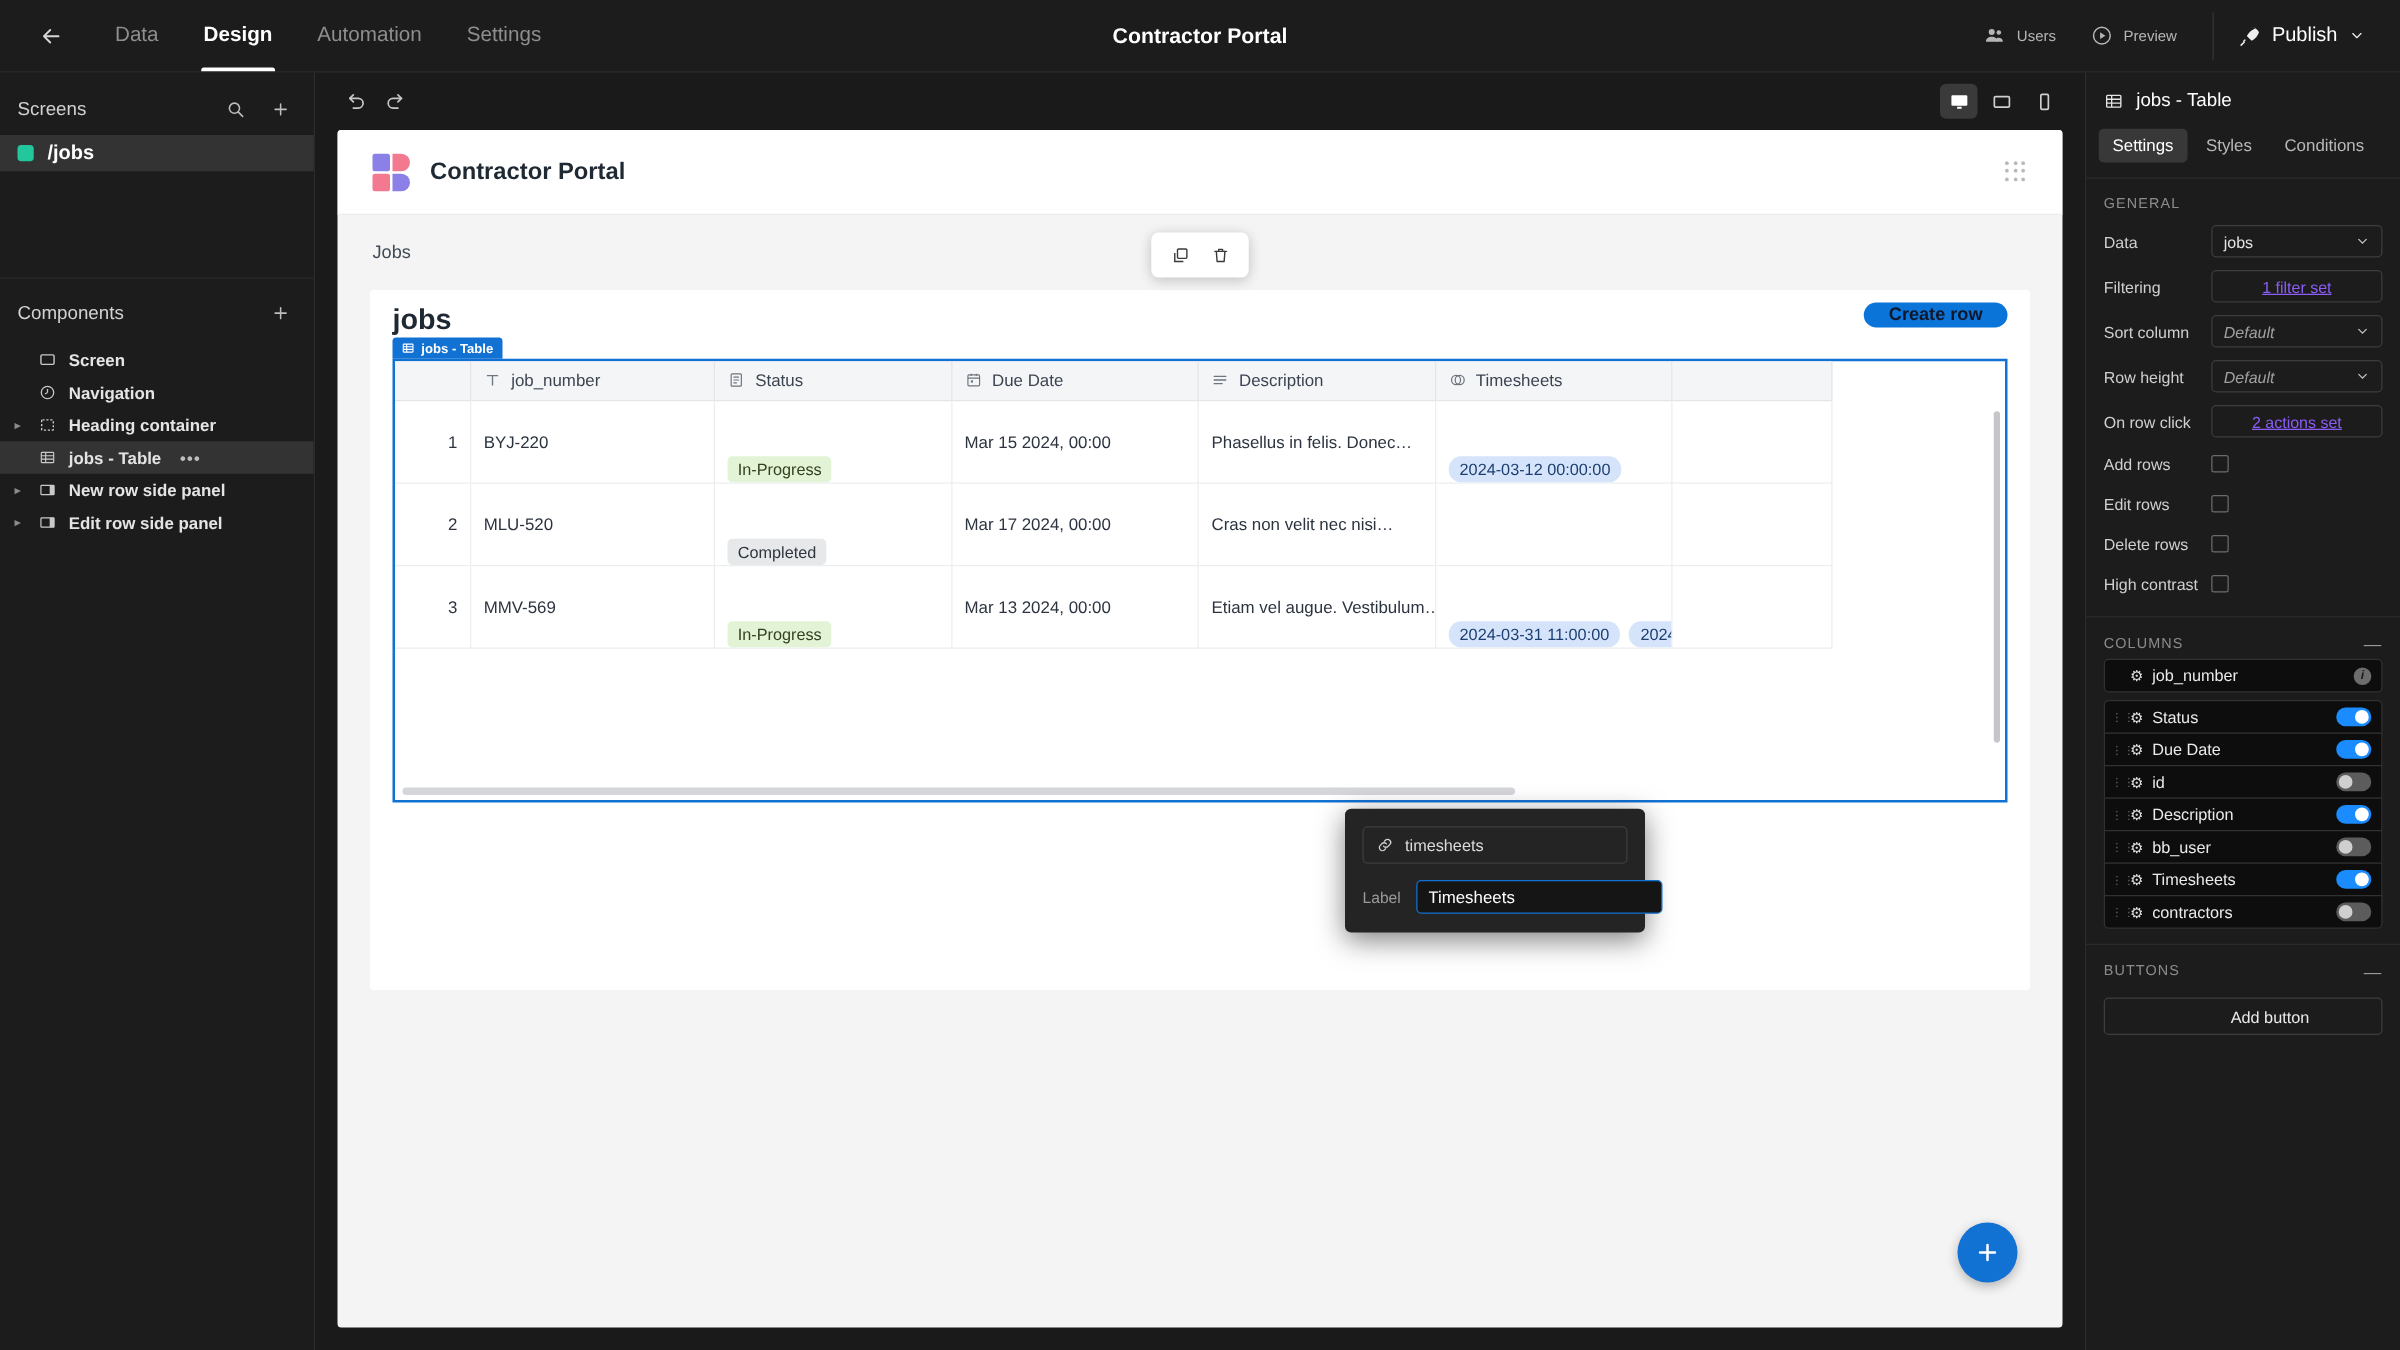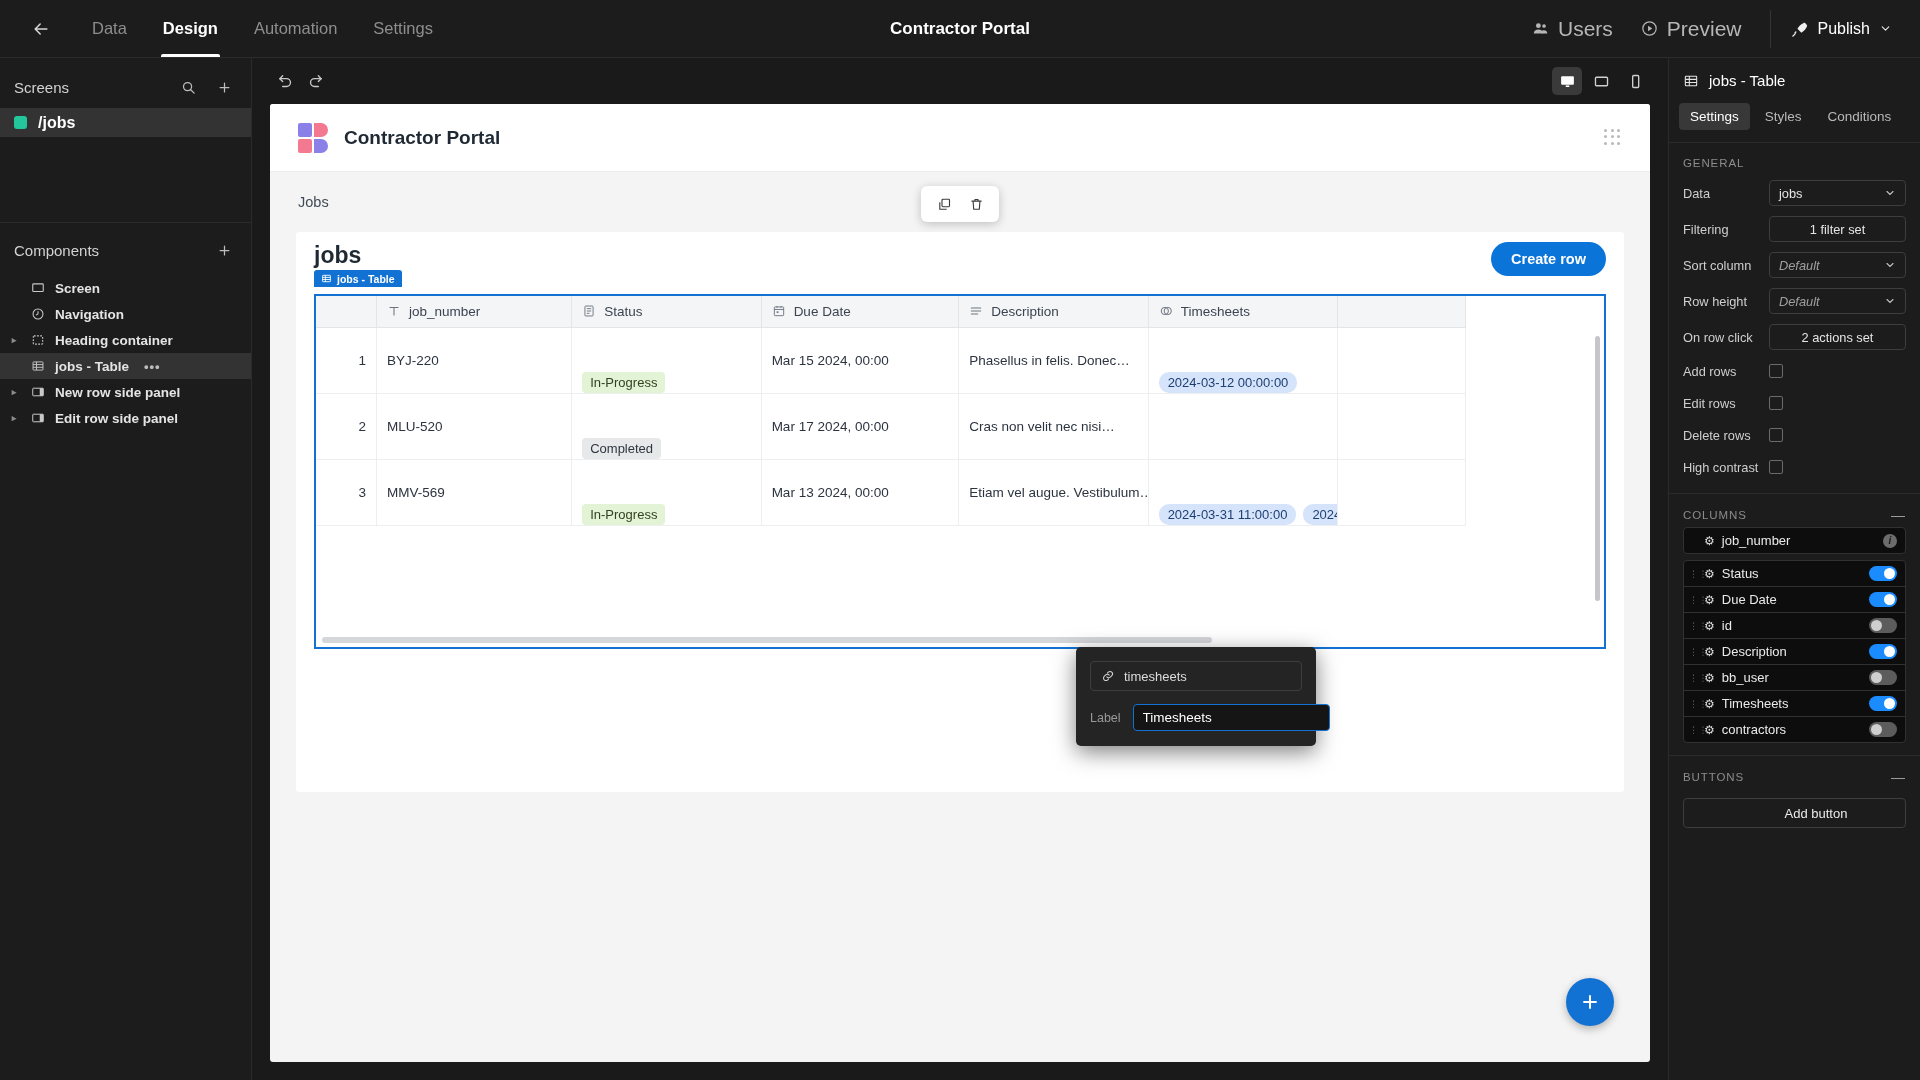--- a/index.html
+++ b/index.html
@@ -28,21 +28,21 @@
   .top-tab.active::after {
     content: ""; position: absolute; bottom: 0; left: 14px; right: 14px;
     height: 3px; background: #fff; border-radius: 2px 2px 0 0;
   }
   .app-title {
     position: absolute; left: 0; right: 0; text-align: center; color: #fff;
     font-size: 17px; font-weight: bold; pointer-events: none;
   }
   .top-right { margin-left: auto; display: flex; align-items: center; height: 100%; padding-right: 18px; }
   .top-action {
-    display: flex; align-items: center; gap: 9px; color: #b6b6b6; font-size: 21px;
+    display: flex; align-items: center; gap: 9px; color: #b6b6b6; font-size: 12px;
     padding: 8px 14px; cursor: pointer; border-radius: 4px;
   }
   .publish-wrap {
     display: flex; align-items: center; gap: 9px; color: #fff; font-size: 16px;
     padding: 8px 10px 8px 20px; margin-left: 14px; cursor: pointer;
     border-left: 1px solid #343434; height: 38px;
   }
 
   
   .body { flex: 1; display: flex; min-height: 0; }
@@ -126,22 +126,22 @@
 
   .table-card {
     margin: 22px 26px 0 26px; background: #fff; border-radius: 3px; position: relative;
     padding: 0; height: 560px;
   }
   .table-header-row {
     display: flex; align-items: flex-start; padding: 10px 18px 0 18px; position: relative;
   }
   .table-title { font-size: 23px; font-weight: bold; color: #1f2933; }
   .create-row-btn {
-    margin-left: auto; background: #0b74d8; color: #ffffff; border: none;
-    border-radius: 20px; height: 34px; padding: 0 20px; font-size: 14.5px;
+    margin-left: auto; background: #0b74d8; color: #0f172a; border: none;
+    border-radius: 20px; height: 20px; padding: 0 20px; font-size: 14.5px;
     font-weight: bold; cursor: pointer; font-family: "Liberation Sans", sans-serif; text-align: center;
   }
   .sel-badge {
     position: absolute; left: 18px; top: 38px; background: #1272d4; color: #fff;
     font-size: 10.5px; font-weight: bold; border-radius: 3px 3px 0 0;
     height: 17px; display: inline-flex; align-items: center; gap: 5px;
     padding: 0 7px; z-index: 5; white-space: nowrap;
   }
   .float-tools {
     position: absolute; top: -46px; left: 50%; transform: translateX(-50%);
@@ -241,21 +241,21 @@
   }
   .setting-label { color: #cfcfcf; font-size: 12.8px; width: 86px; flex: 0 0 86px; }
   .setting-ctl { flex: 1; }
   .select-box, .btn-box {
     height: 26px; border: 1px solid #3d3d3d; border-radius: 4px; background: #1c1c1c;
     color: #e4e4e4; font-size: 12.8px; display: flex; align-items: center;
     padding: 0 9px; cursor: pointer;
   }
   .select-box .val { flex: 1; }
   .select-box .val.placeholder { color: #a0a0a0; font-style: italic; }
-  .btn-box { justify-content: center; color: #e5e5e5; }
+  .btn-box { justify-content: center; color: #8b5cf6; text-decoration: underline; }
   .chk {
     width: 14px; height: 14px; border: 1px solid #6b6b6b; border-radius: 2px;
     background: transparent; cursor: pointer;
   }
   .col-list { padding: 0 14px; }
   .col-item {
     height: 27px; display: flex; align-items: center; gap: 7px; background: #0d0d0d;
     border: 1px solid #313131; margin-top: -1px; padding: 0 8px 0 5px; cursor: pointer;
   }
   .col-item.first { margin-top: 0; border-radius: 4px 4px 0 0; }

